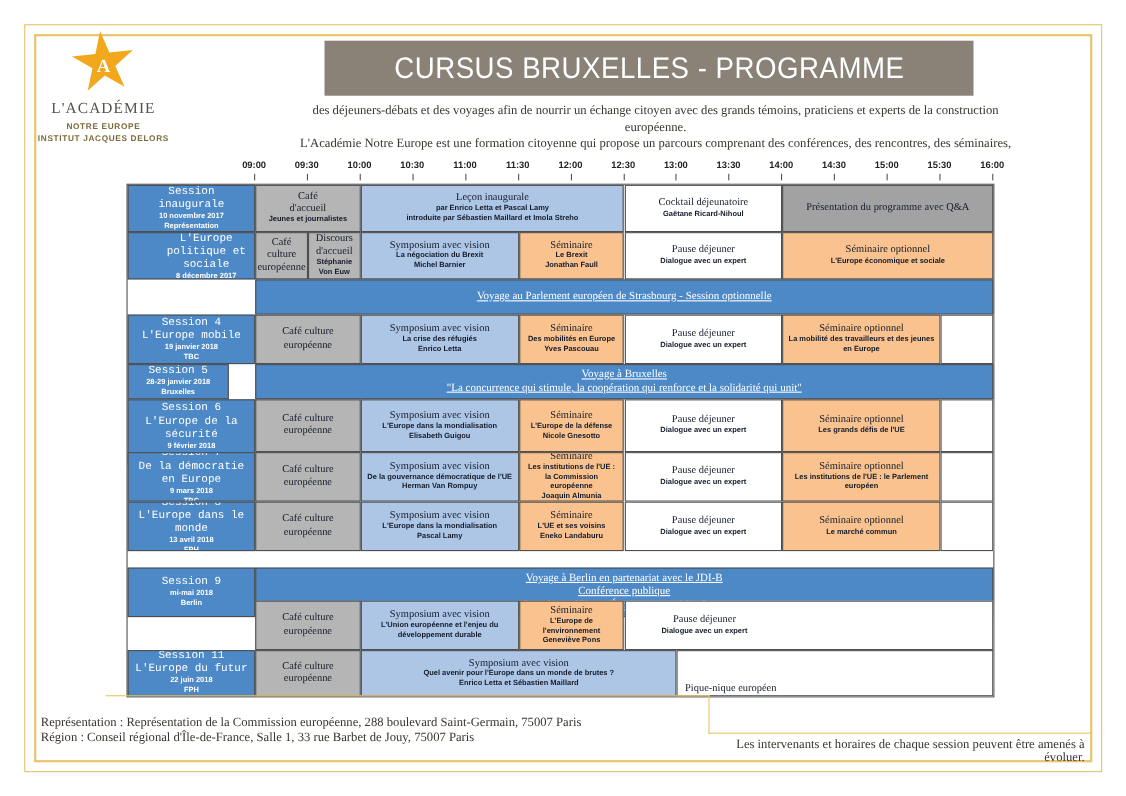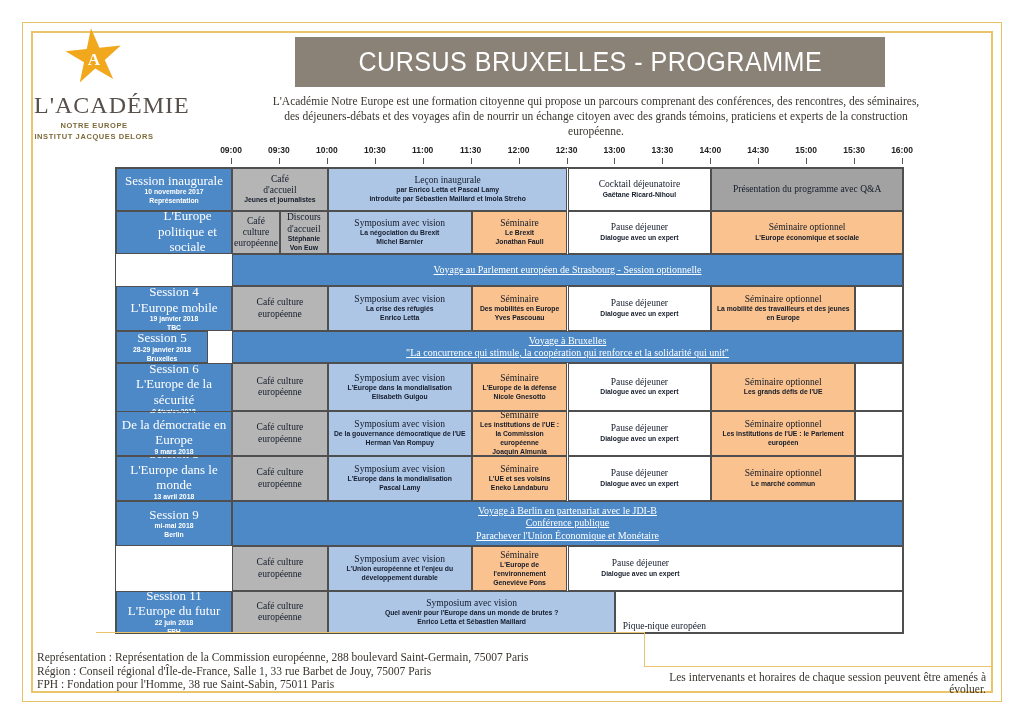--- a/index.html
+++ b/index.html
@@ -11,21 +11,21 @@
   .frame-inner{position:absolute;left:31px;top:31px;right:31px;bottom:31px;
                border:2px solid #e9c46a;pointer-events:none;}
   
   .logo{position:absolute;left:34px;top:28px;width:120px;text-align:center;}
   .star-wrap{position:relative;width:62px;height:60px;margin:0 auto;}
   .star{position:absolute;left:2px;top:0;width:58px;height:58px;background:#f2a81d;
         clip-path:polygon(50% 0%,61% 35%,98% 35%,68% 57%,79% 91%,50% 70%,21% 91%,32% 57%,2% 35%,39% 35%);
         transform:rotate(-6deg);}
   .star-a{position:absolute;left:0;top:22px;width:62px;text-align:center;color:#ffffff;
           font-family:"Liberation Serif",serif;font-weight:bold;font-size:17px;}
-  .logo-title{margin-top:4px;font-size:24px;letter-spacing:1px;color:#57504a;}
+  .logo-title{margin-top:4px;font-size:14px;letter-spacing:1px;color:#57504a;}
   .logo-sub{font-family:"Liberation Sans",sans-serif;font-weight:bold;font-size:7.5px;
             letter-spacing:.6px;color:#7d6a3a;margin-top:2px;}
   
   .title-bar{position:absolute;left:295px;top:37px;width:590px;height:50px;background:#8a8177;
              display:flex;align-items:center;justify-content:center;}
   .title-bar span{color:#ffffff;font-family:"Liberation Sans",sans-serif;font-size:27px;
                   letter-spacing:.5px;transform:scaleX(.93);white-space:nowrap;}
   .intro{position:absolute;left:258px;top:94px;width:676px;text-align:center;
          font-size:11.5px;line-height:1.3;color:#3a362f;}
   
@@ -41,21 +41,21 @@
         text-align:center;padding:1px 3px;overflow:hidden;}
   .zone{position:absolute;top:0;height:100%;display:flex;flex-direction:column;
         justify-content:center;align-items:center;text-align:center;}
   .session{background:#4d89c6;color:#fff;}
   .c-gray{background:#b5b5b5;}
   .c-gray2{background:#a2a2a2;}
   .c-lb{background:#aec6e6;}
   .c-or{background:#f9c28e;}
   .c-wh{background:#ffffff;}
   .c-bl{background:#4d89c6;}
-  .lt{font-family:Liberation Serif, serif;font-size:13px;line-height:1.2;color:#fff;}
+  .lt{font-family:Liberation Mono, monospace;font-size:10px;line-height:1.2;color:#fff;}
   .lh{font-family:"Liberation Serif",serif;font-size:9.5px;line-height:1.18;color:#141b2a;}
   .ld{font-family:"Liberation Sans",sans-serif;font-weight:bold;font-size:6.8px;
       line-height:1.3;color:#141b2a;}
   .session .ld{color:#ffffff;}
   .lv{font-family:"Liberation Serif",serif;font-size:10px;line-height:1.25;color:#ffffff;text-decoration:underline;}
   
   .footer-left{position:absolute;left:37px;top:651px;font-size:11.5px;line-height:1.18;color:#3a352e;}
   .footer-right{position:absolute;left:648px;top:671px;width:338px;text-align:right;
                 font-size:11.5px;color:#3a352e;}
   .fl-step{position:absolute;left:96px;top:632px;width:548px;height:34px;
@@ -77,22 +77,22 @@
     </div>
     <div class="logo-title">L'ACADÉMIE</div>
     <div class="logo-sub">NOTRE EUROPE</div>
     <div class="logo-sub">INSTITUT JACQUES DELORS</div>
   </div>
 
   <div class="title-bar">
     <span>CURSUS BRUXELLES - PROGRAMME</span>
   </div>
   <div class="intro">
+    <div>des déjeuners-débats et des voyages afin de nourrir un échange citoyen avec des grands témoins, praticiens et experts de la construction européenne.</div>
     <div>L'Académie Notre Europe est une formation citoyenne qui propose un parcours comprenant des conférences, des rencontres, des séminaires,</div>
-    <div>des déjeuners-débats et des voyages afin de nourrir un échange citoyen avec des grands témoins, praticiens et experts de la construction européenne.</div>
   </div>
 
   <div class="schedule">
     <div id="time-axis">
         <div class="time-label" style="left: 116px;">09:00</div>
         <div class="tick" style="left: 116px;"></div>
         <div class="time-label" style="left: 163.929px;">09:30</div>
         <div class="tick" style="left: 163.929px;"></div>
         <div class="time-label" style="left: 211.857px;">10:00</div>
         <div class="tick" style="left: 211.857px;"></div>
@@ -309,21 +309,21 @@
           <div class="cell c-wh" style="left: 451.5px; width: 143.786px; height: 45px;">
             <div class="lh">Pause déjeuner</div>
             <div class="ld">Dialogue avec un expert</div>
           </div>
           <div class="cell c-or" style="left: 595.286px; width: 143.786px; height: 45px;">
             <div class="lh">Séminaire optionnel</div>
             <div class="ld">Le marché commun</div>
           </div>
           <div class="cell c-wh" style="left: 739.071px; width: 47.9286px; height: 45px;"></div>
         </div>
-        <div class="row" style="top: 333px; height: 45px;">
+        <div class="row" style="top: 348px; height: 45px;">
           <div class="cell session" style="left: 0px; width: 116px; height: 45px;">
             <div class="lt">Session 9</div>
             <div class="ld">mi-mai 2018</div>
             <div class="ld">Berlin</div>
           </div>
           <div class="cell c-bl" style="left: 116px; width: 671px; height: 45px;">
             <div class="lv">Voyage à Berlin en partenariat avec le JDI-B</div>
             <div class="lv">Conférence publique</div>
             <div class="lv">Parachever l'Union Économique et Monétaire</div>
           </div>
@@ -370,16 +370,15 @@
           </div>
         </div>
       </div>
   </div>
 
   <div class="fl-step"></div>
   <div class="fl-right"></div>
   <div class="footer-left">
     <div>Représentation : Représentation de la Commission européenne, 288 boulevard Saint-Germain, 75007 Paris</div>
     <div>Région : Conseil régional d'Île-de-France, Salle 1, 33 rue Barbet de Jouy, 75007 Paris</div>
-    <div>FPH : Fondation pour l'Homme, 38 rue Saint-Sabin, 75011 Paris</div>
   </div>
   <div class="footer-right">Les intervenants et horaires de chaque session peuvent être amenés à évoluer.</div>
 </div>
 
 </body></html>

